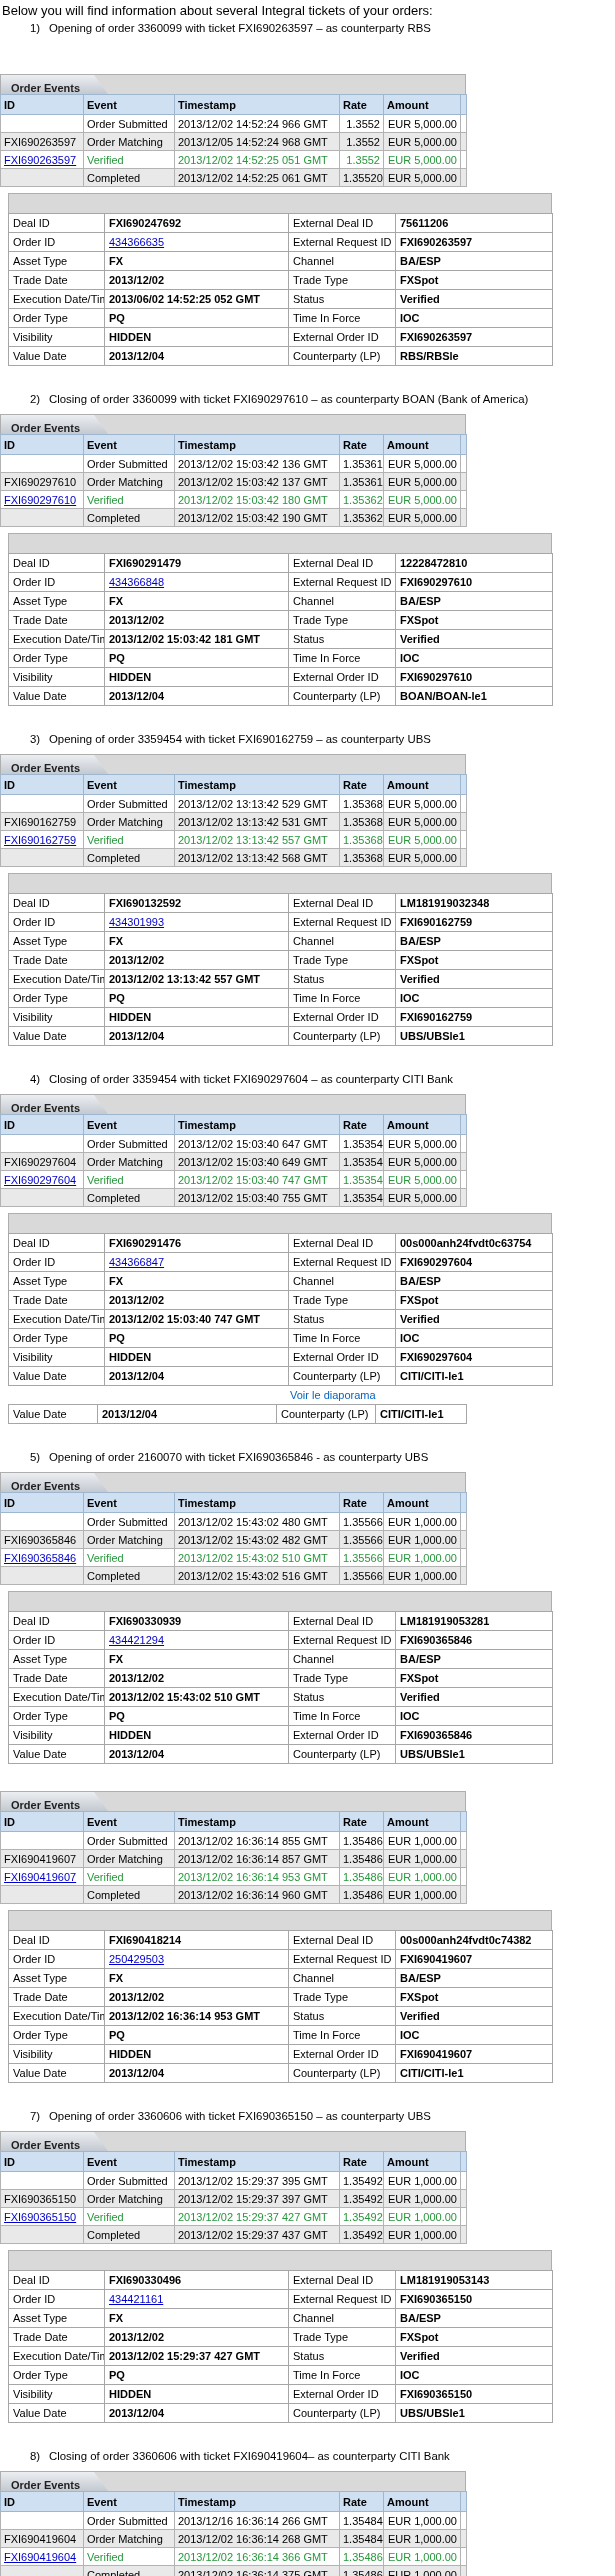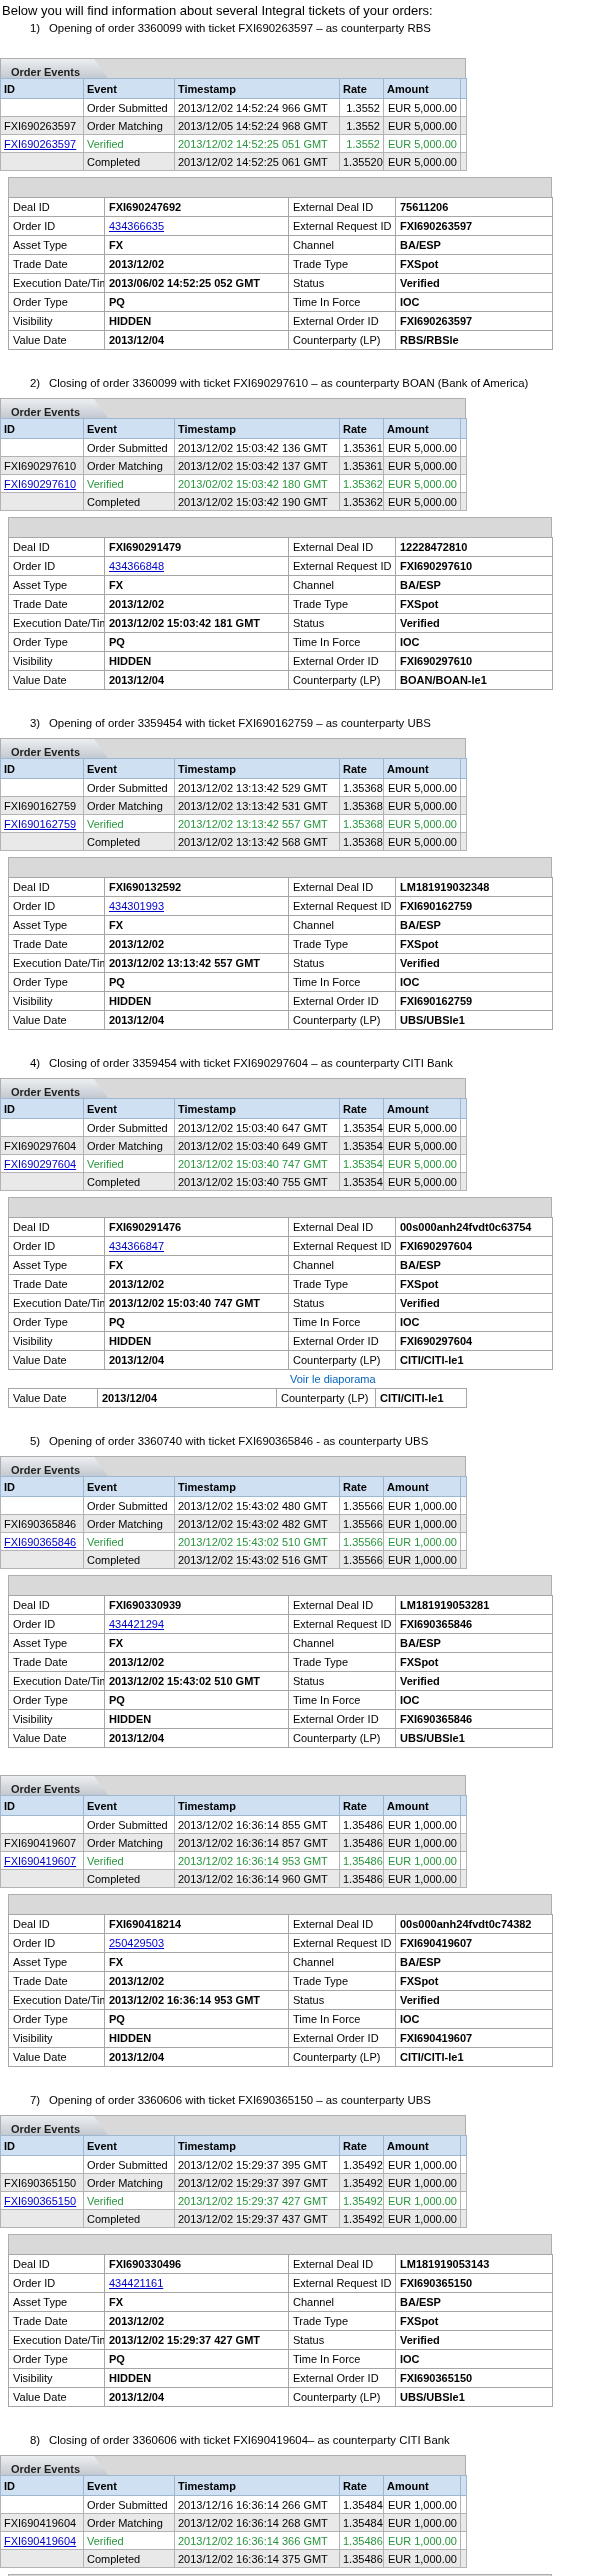--- a/index.html
+++ b/index.html
@@ -6,21 +6,21 @@
   body {
     width:615px;
     font-family:"Liberation Sans", sans-serif;
     font-size:11px;
     color:#000;
     padding-bottom:38px;
   }
   .intro { margin:3px 0 4px 2px; font-size:13px; }
   section.ticket { margin-bottom:27px; }
   .heading { margin:0 0 9px 30px; font-size:11.4px; }
-  .heading.gap-lg { margin-bottom:24px; }
+  .heading.gap-lg { margin-bottom:40px; }
   .heading .num { display:inline-block; width:19px; }
 
   
   .tabstrip {
     position:relative; height:20px; box-sizing:border-box;
     background:#d9d9d9; border:1px solid #aeaeae; border-bottom:none;
   }
   .tab {
     position:absolute; left:0; top:0; bottom:0; box-sizing:border-box;
     background:linear-gradient(#eceef1,#c3c9d1);
@@ -245,21 +245,21 @@
               <td>FXI690297610</td>
               <td>Order Matching</td>
               <td>2013/12/02 15:03:42 137 GMT</td>
               <td class="num-cell">1.35361</td>
               <td class="num-cell">EUR 5,000.00</td>
               <td></td>
             </tr>
             <tr class="green-row">
               <td><a href="#" class="ticket-link">FXI690297610</a></td>
               <td>Verified</td>
-              <td>2013/02/02 15:03:42 180 GMT</td>
+              <td>2013/12/02 15:03:42 180 GMT</td>
               <td class="num-cell">1.35362</td>
               <td class="num-cell">EUR 5,000.00</td>
               <td></td>
             </tr>
             <tr class="alt">
               <td></td>
               <td>Completed</td>
               <td>2013/12/02 15:03:42 190 GMT</td>
               <td class="num-cell">1.35362</td>
               <td class="num-cell">EUR 5,000.00</td>
@@ -614,21 +614,21 @@
             <td class="lbl">Value Date</td>
             <td class="val">2013/12/04</td>
             <td class="lbl">Counterparty (LP)</td>
             <td class="val">CITI/CITI-le1</td>
           </tr>
         </tbody>
     </table>
   </section>
 
   <section class="ticket">
-    <p class="heading"><span class="num">5)</span><span>Opening of order 3360740 with ticket FXI690365846 - as counterparty UBS</span></p>
+    <p class="heading"><span class="num">5)</span><span>Opening of order 2160070 with ticket FXI690365846 - as counterparty UBS</span></p>
 
     <div class="oe-block">
       <div class="tabstrip">
         <div class="tab oe-tab">
           <span>Order Events</span>
         </div>
       </div>
       <table class="oe">
         <colgroup>
           <col style="width:83px">

